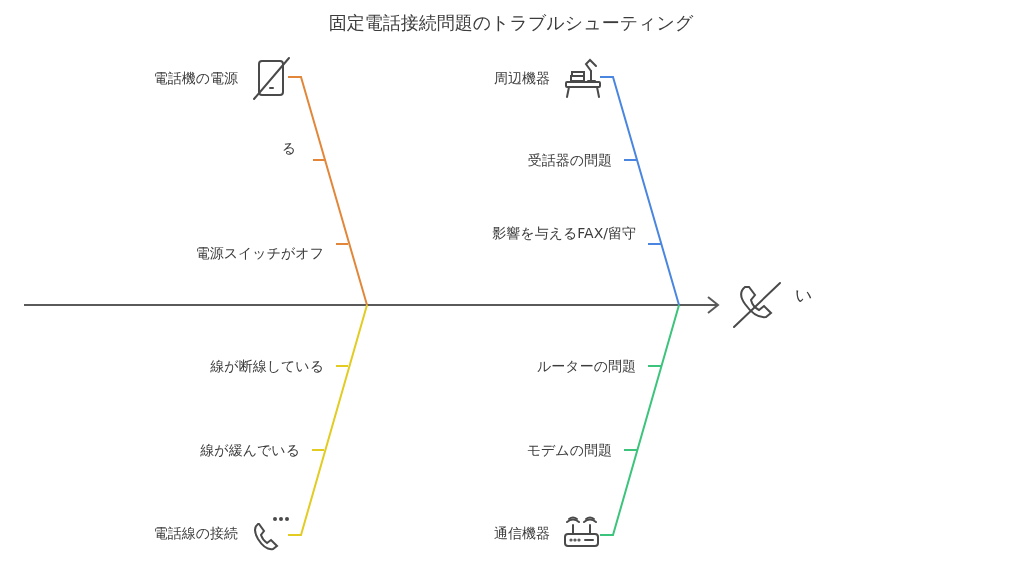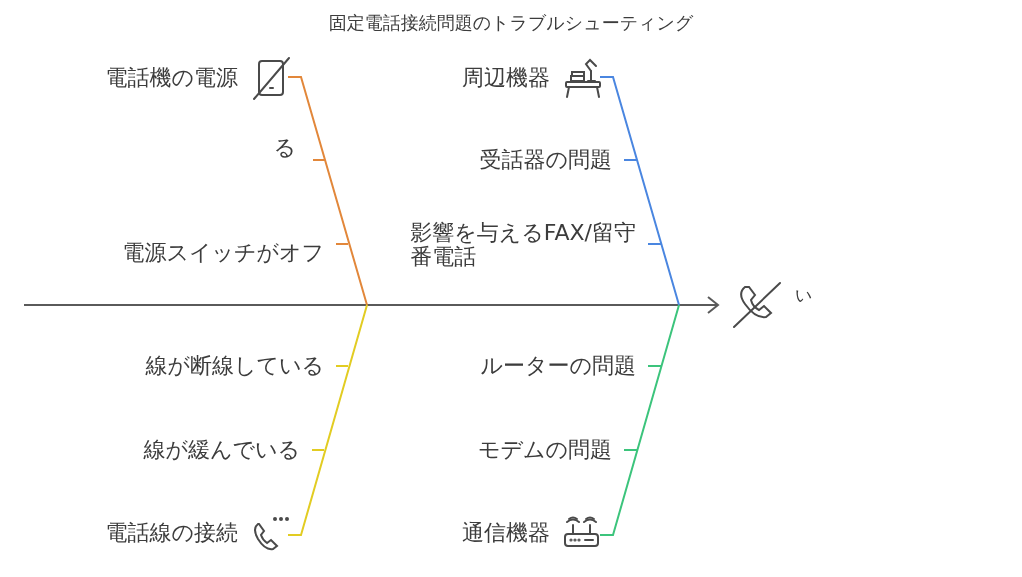--- a/index.html
+++ b/index.html
@@ -1,18 +1,18 @@
 <!DOCTYPE html>
 <html><head>
 <meta charset="utf-8">
 <style>
   html,body{margin:0;padding:0;background:#fff;}
   body{width:1022px;height:577px;position:relative;overflow:hidden;font-family:"DejaVu Sans","Liberation Sans",sans-serif;color:#3c3c3c;}
   svg.diagram{position:absolute;left:0;top:0;}
-  .lbl{position:absolute;font-size:22px;line-height:24px;color:#3c3c3c;white-space:nowrap;}
+  .lbl{position:absolute;font-size:14px;line-height:24px;text-align:right;color:#3c3c3c;white-space:nowrap;}
   .title{position:absolute;left:0;width:1022px;top:11px;text-align:center;font-size:18px;color:#3c3c3c;}
   .effect{position:absolute;left:795px;top:283px;font-size:17px;line-height:24px;color:#3c3c3c;width:210px;white-space:normal;}
 </style>
 </head>
 <body>
 
 <div class="title">固定電話接続問題のトラブルシューティング</div>
 
 <svg class="diagram" width="1022" height="577" viewBox="0 0 1022 577">
 
@@ -87,21 +87,20 @@
 <div class="lbl" style="right:472px;top:521px;">通信機器</div>
 
 <div class="lbl" style="right:726px;top:136px;">
   <div>る</div>
 </div>
 <div class="lbl" style="right:698px;top:241px;">電源スイッチがオフ</div>
 
 <div class="lbl" style="right:410px;top:148px;">受話器の問題</div>
 <div class="lbl" style="right:386px;top:221px;">
   <div>影響を与えるFAX/留守</div>
-  <div>番電話</div>
 </div>
 
 <div class="lbl" style="right:698px;top:354px;">線が断線している</div>
 <div class="lbl" style="right:722px;top:438px;margin-left:17px;">線が緩んでいる</div>
 
 <div class="lbl" style="right:386px;top:354px;">ルーターの問題</div>
 <div class="lbl" style="right:410px;top:438px;">モデムの問題</div>
 
 <div class="effect">
   <div>い</div>

